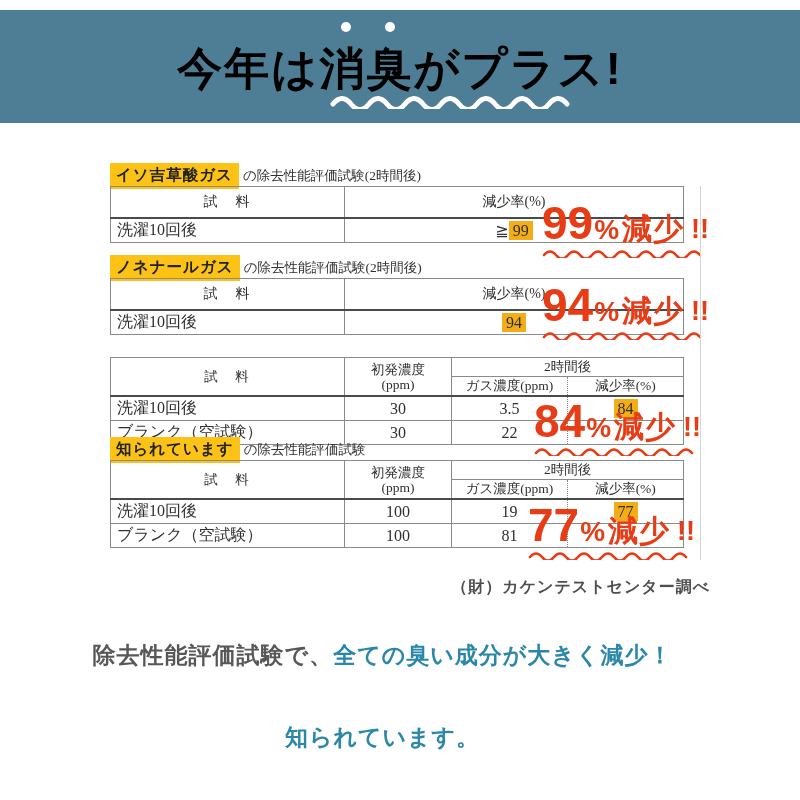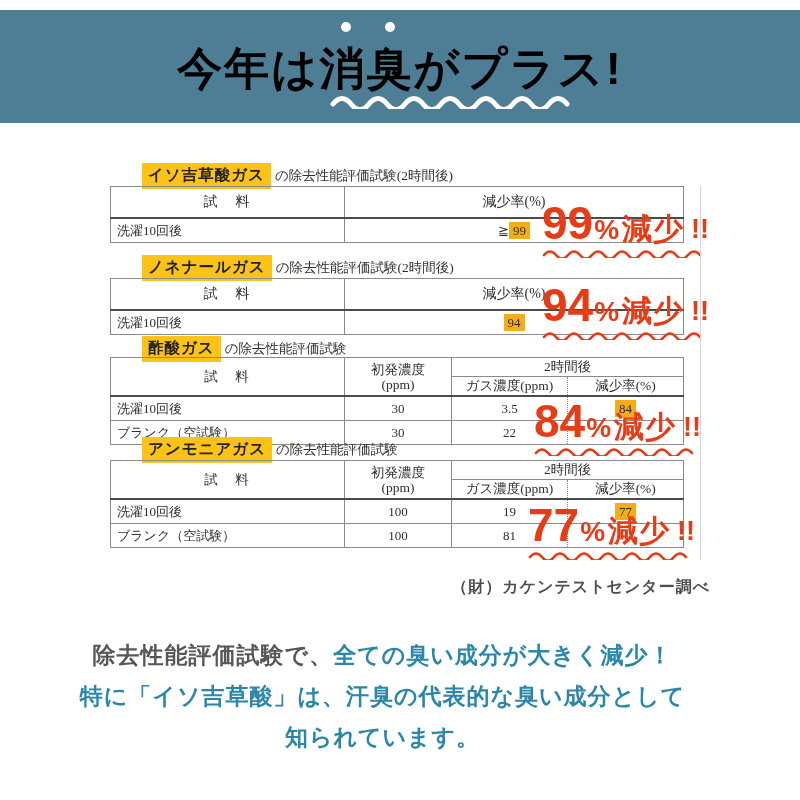--- a/index.html
+++ b/index.html
@@ -8,31 +8,31 @@
 
   
   .banner{position:absolute;left:0;top:10px;width:800px;height:113px;background:#4d7e95;}
   .banner-title{position:absolute;left:0;top:34px;width:100%;text-align:center;
     color:#000000;font-size:45px;font-weight:bold;letter-spacing:2px;line-height:1.1;}
   .banner-dot{position:absolute;top:12px;width:10px;height:10px;border-radius:50%;background:#ffffff;}
   .dot1{left:341px;} .dot2{left:385px;}
   .banner-wave{position:absolute;left:330px;top:84px;}
 
   
-  .sec-label{position:absolute;left:110px;white-space:nowrap;margin-left:32px;}
+  .sec-label{position:absolute;left:110px;white-space:nowrap;}
   .chip{display:inline-block;background:#fcc216;color:#222;font-weight:bold;
         font-size:15.5px;padding:2px 6px 3px;letter-spacing:1px;}
   .chip-suffix{font-family:"Liberation Serif","DejaVu Serif",serif;
         font-size:13.5px;color:#2f2f2f;margin-left:4px;}
 
   
   table.tbl{position:absolute;left:110px;width:574px;border-collapse:collapse;
         font-family:"Liberation Serif","DejaVu Serif",serif;color:#2f2f2f;
         background:transparent;table-layout:fixed;}
-  table.tbl td{border:1px solid #8a8a8a;text-align:center;font-size:13px;
+  table.tbl td{border:1px solid #8a8a8a;text-align:center;font-size:16px;
         padding:0 3px;overflow:hidden;white-space:nowrap;}
   table.tbl tr.head td{height:30px;font-size:14px;}
   table.tbl tr.data td{height:23px;}
   table.tbl td.left{text-align:left;padding-left:6px;}
   .thick-bottom{border-bottom:2px solid #4a4a4a !important;}
   .sample-head{letter-spacing:2px;}
   td.dotted-left{border-left:1px dotted #888 !important;}
   td.no-right{border-right:0 !important;}
   .hl{background:#f5ad17;padding:1px 4px;}
   table.tbl-detail tr.h1 td,table.tbl-detail tr.h2 td{height:18px;font-size:13.5px;}
@@ -115,23 +115,20 @@
   <div class="callout" style="left:542px;top:284px">
     <span class="co-num">94</span>
       <span class="co-pct">%</span>
       <span class="co-word">減少</span>
       <span class="co-bang">!!</span>
     <svg width="160" height="9" viewBox="0 0 160 9">
       <path d="M2 6 q6 -7 12 0 t12 0 t12 0 t12 0 t12 0 t12 0 t12 0 t12 0 t12 0 t12 0 t12 0 t12 0 t12 0" fill="none" stroke="#e83c16" stroke-width="2.6" stroke-linecap="round"></path>
     </svg>
   </div>
 
-  <div class="sec-label" style="top:336px">
-    <span class="chip">酢酸ガス</span><span class="chip-suffix">の除去性能評価試験</span>
-  </div>
   <table class="tbl tbl-detail" style="top:357px">
     <tbody>
         <tr class="h1">
       <td rowspan="2" class="thick-bottom sample-head" style="width:227px">試　料</td>
       <td rowspan="2" class="thick-bottom ppm-head" style="width:100px"><span>初発濃度</span><br><span>(ppm)</span></td>
       <td colspan="2">2時間後</td>
     </tr>
     <tr class="h2">
       <td class="thick-bottom no-right" style="width:124px">ガス濃度(ppm)</td>
       <td class="thick-bottom dotted-left" style="width:123px">減少率(%)</td>
@@ -154,21 +151,21 @@
     <span class="co-num">84</span>
       <span class="co-pct">%</span>
       <span class="co-word">減少</span>
       <span class="co-bang">!!</span>
     <svg width="160" height="9" viewBox="0 0 160 9">
       <path d="M2 6 q6 -7 12 0 t12 0 t12 0 t12 0 t12 0 t12 0 t12 0 t12 0 t12 0 t12 0 t12 0 t12 0 t12 0" fill="none" stroke="#e83c16" stroke-width="2.6" stroke-linecap="round"></path>
     </svg>
   </div>
 
   <div class="sec-label" style="top:437px">
-    <span class="chip">アンモニアガス</span><span class="chip-suffix">の除去性能評価試験</span>
+    <span class="chip">知られています</span><span class="chip-suffix">の除去性能評価試験</span>
   </div>
   <table class="tbl tbl-detail" style="top:460px">
     <tbody>
         <tr class="h1">
       <td rowspan="2" class="thick-bottom sample-head" style="width:227px">試　料</td>
       <td rowspan="2" class="thick-bottom ppm-head" style="width:100px"><span>初発濃度</span><br><span>(ppm)</span></td>
       <td colspan="2">2時間後</td>
     </tr>
     <tr class="h2">
       <td class="thick-bottom no-right" style="width:124px">ガス濃度(ppm)</td>
@@ -198,16 +195,15 @@
     </svg>
   </div>
 
   <div class="scan-edge"></div>
 
   <div class="source">（財）カケンテストセンター調べ</div>
 
   <div class="foot-line fl1">
     <span class="t-gray">除去性能評価試験で、</span><span class="t-teal">全ての臭い成分が大きく減少！</span>
   </div>
-  <div class="foot-line fl2 t-teal">特に「イソ吉草酸」は、汗臭の代表的な臭い成分として</div>
   <div class="foot-line fl3 t-teal">知られています。</div>
 
 </div>
 
 </body></html>

